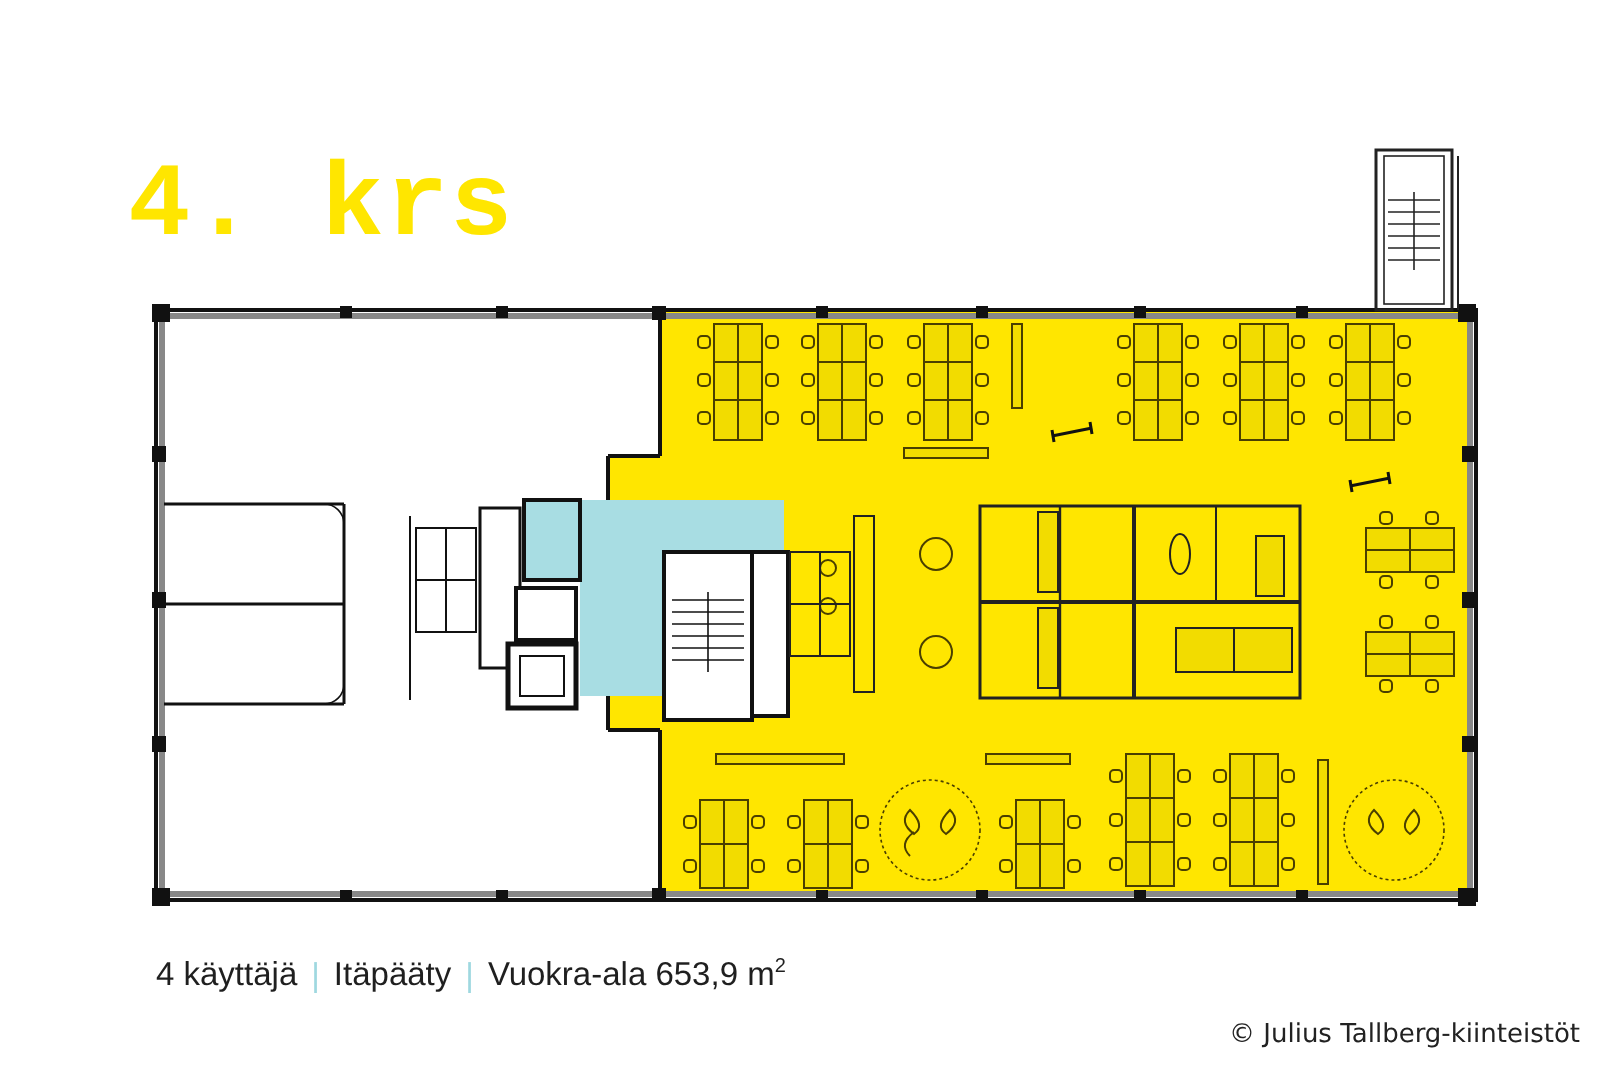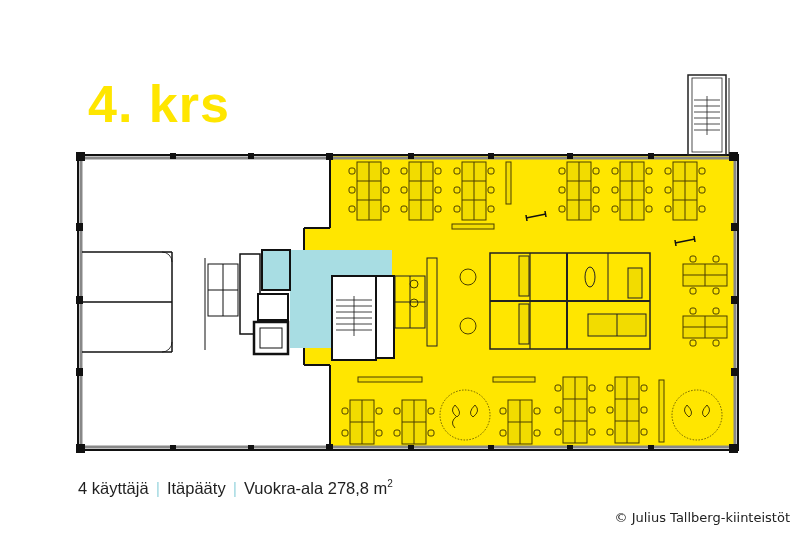--- a/index.html
+++ b/index.html
@@ -1,17 +1,17 @@
 <!DOCTYPE html>
 <html><head>
 <meta charset="utf-8">
 <style>
   html, body { margin: 0; padding: 0; background: #ffffff; }
   body { width: 800px; height: 533px; position: relative; overflow: hidden; font-family: "Liberation Sans", sans-serif; }
-  .title { position: absolute; left: 88px; top: 78px; font-size: 52px; font-weight: bold; color: #ffe600; letter-spacing: 1px; line-height: 1; font-family: Liberation Sans, sans-serif; }
+  .title { position: absolute; left: 64px; top: 78px; font-size: 52px; font-weight: bold; color: #ffe600; letter-spacing: 1px; line-height: 1; font-family: Liberation Mono, monospace; }
   .plan { position: absolute; left: 0; top: 0; }
   .info { position: absolute; left: 78px; top: 478px; font-size: 16.5px; color: #1f1f1f; font-family: "Liberation Sans", sans-serif; white-space: nowrap; }
   .info .sep { color: #9fd8e0; margin: 0 7px; }
   .info sup { font-size: 10px; }
   .copyright { position: absolute; right: 10px; top: 510px; font-size: 13px; color: #222; font-family: "DejaVu Sans", sans-serif; }
 </style>
 </head>
 <body>
 
 <div class="title">4. krs</div>
@@ -310,16 +310,16 @@
         <line x1="694" y1="118" x2="720" y2="118"></line>
       <line x1="694" y1="124" x2="720" y2="124"></line>
         <line x1="694" y1="130" x2="720" y2="130"></line>
       <line x1="707" y1="96" x2="707" y2="135"></line>
     </g>
     <line x1="729" y1="78" x2="729" y2="155" stroke-width="1"></line>
   </g>
 </svg>
 
 <div class="info">
-  <span>4 käyttäjä</span><span class="sep">|</span><span>Itäpääty</span><span class="sep">|</span><span>Vuokra-ala 278,8 m</span><sup>2</sup>
+  <span>4 käyttäjä</span><span class="sep">|</span><span>Itäpääty</span><span class="sep">|</span><span>Vuokra-ala 653,9 m</span><sup>2</sup>
 </div>
 
 <div class="copyright">© Julius Tallberg-kiinteistöt</div>
 
 </body></html>

